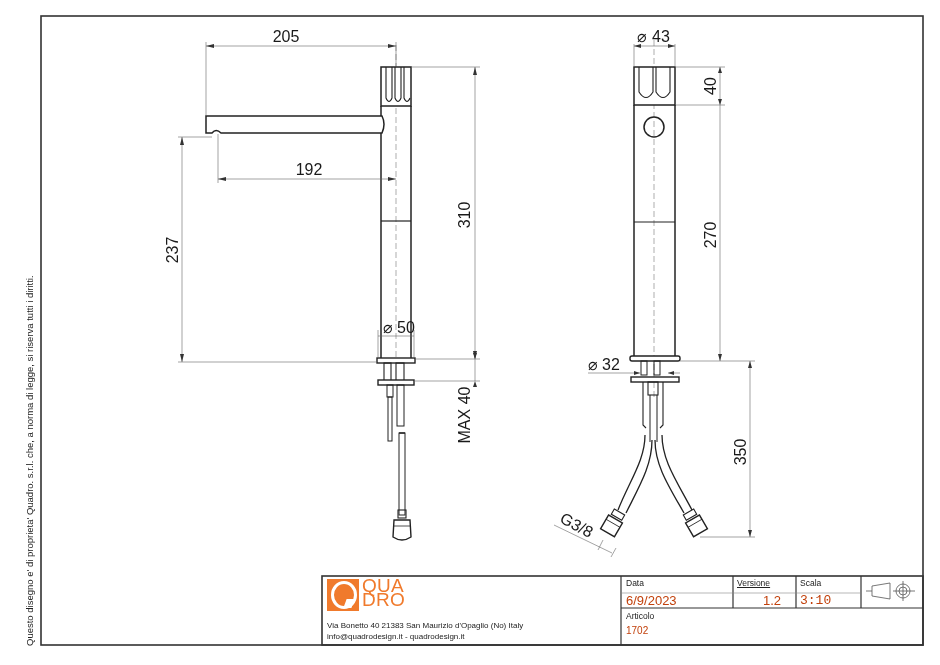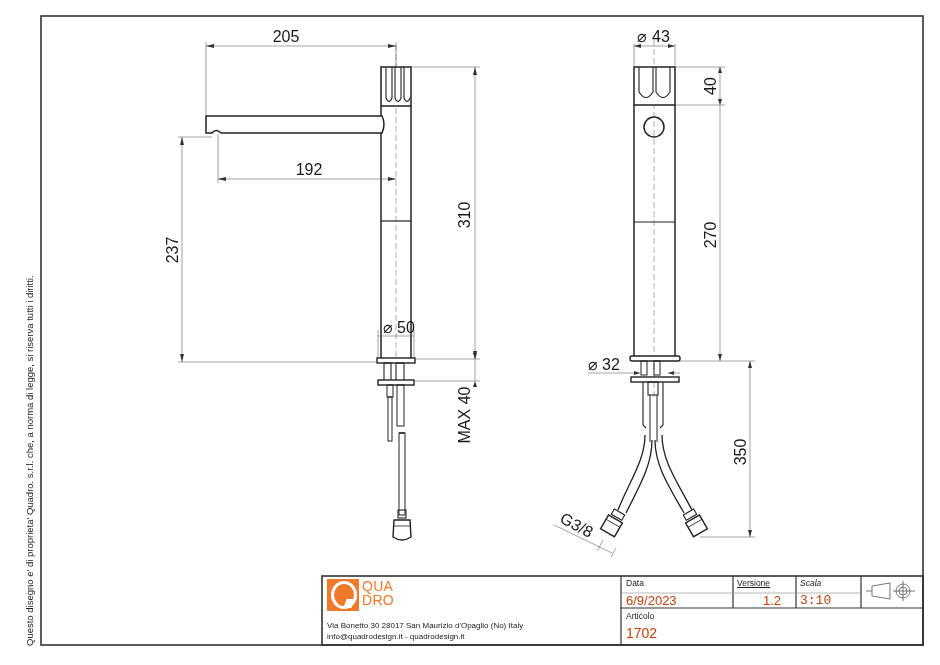--- a/index.html
+++ b/index.html
@@ -3,21 +3,21 @@
 <meta charset="utf-8">
 <style>
   html,body{margin:0;padding:0;background:#ffffff;}
   body{width:940px;height:665px;position:relative;overflow:hidden;font-family:"Liberation Sans",sans-serif;color:#222;}
   svg{position:absolute;left:0;top:0;}
   .dim{font-family:"Liberation Sans",sans-serif;font-size:16px;fill:#1a1a1a;}
   .side-note{position:absolute;left:24px;top:646px;transform-origin:0 0;transform:rotate(-90deg);font-size:9.5px;white-space:nowrap;color:#222;}
   .logo{position:absolute;left:327px;top:579px;width:32px;height:32px;background:#f07a2c;}
   .logo-q{position:absolute;left:4px;top:2px;width:20px;height:22px;border:3px solid #fff;border-radius:50%;}
   .logo-tail{position:absolute;left:18px;top:20px;width:8px;height:9px;background:#fff;transform:skewX(-20deg);}
-  .logo-text{position:absolute;left:362px;top:579px;color:#f07a2c;font-size:14px;line-height:14px;letter-spacing:0.3px;}
+  .logo-text{position:absolute;left:362px;top:579px;color:#f07a2c;font-size:19px;line-height:14px;letter-spacing:0.3px;}
   .addr{position:absolute;left:327px;top:620px;font-size:8px;line-height:11px;color:#222;white-space:nowrap;}
   .cell-label{position:absolute;font-size:8.5px;color:#222;}
   .cell-value{position:absolute;font-size:13px;color:#c2410c;}
 </style>
 </head>
 <body>
 
 <svg width="940" height="665" viewBox="0 0 940 665">
 
   <rect x="41" y="16" width="882" height="629" fill="none" stroke="#333" stroke-width="1.6"></rect>
@@ -191,24 +191,24 @@
 <div class="logo">
   <div class="logo-q"></div>
   <div class="logo-tail"></div>
 </div>
 <div class="logo-text">
   <div>QUA</div>
   <div>DRO</div>
 </div>
 
 <div class="addr">
-  <div>Via Bonetto 30  28017 San Maurizio d'Opaglio (No) Italy</div>
+  <div>Via Bonetto 40  21383 San Maurizio d'Opaglio (No) Italy</div>
   <div>info@quadrodesign.it  -  quadrodesign.it</div>
 </div>
 
 <div class="cell-label" style="left:626px;top:578px;">Data</div>
 <div class="cell-value" style="left:626px;top:593px;">6/9/2023</div>
 <div class="cell-label" style="left:737px;top:578px;text-decoration:underline;">Versione</div>
 <div class="cell-value" style="left:763px;top:593px;">1.2</div>
-<div class="cell-label" style="left:800px;top:578px;font-style:italic;">Scala</div>
+<div class="cell-label" style="left:800px;top:578px;">Scala</div>
 <div class="cell-value" style="left:800px;top:593px;font-family:Liberation Mono, monospace;">3:10</div>
 <div class="cell-label" style="left:626px;top:611px;text-align:right;">Articolo</div>
-<div class="cell-value" style="left:626px;top:625px;font-size:14px;">1702</div>
+<div class="cell-value" style="left:626px;top:625px;font-size:10px;">1702</div>
 
 </body></html>

